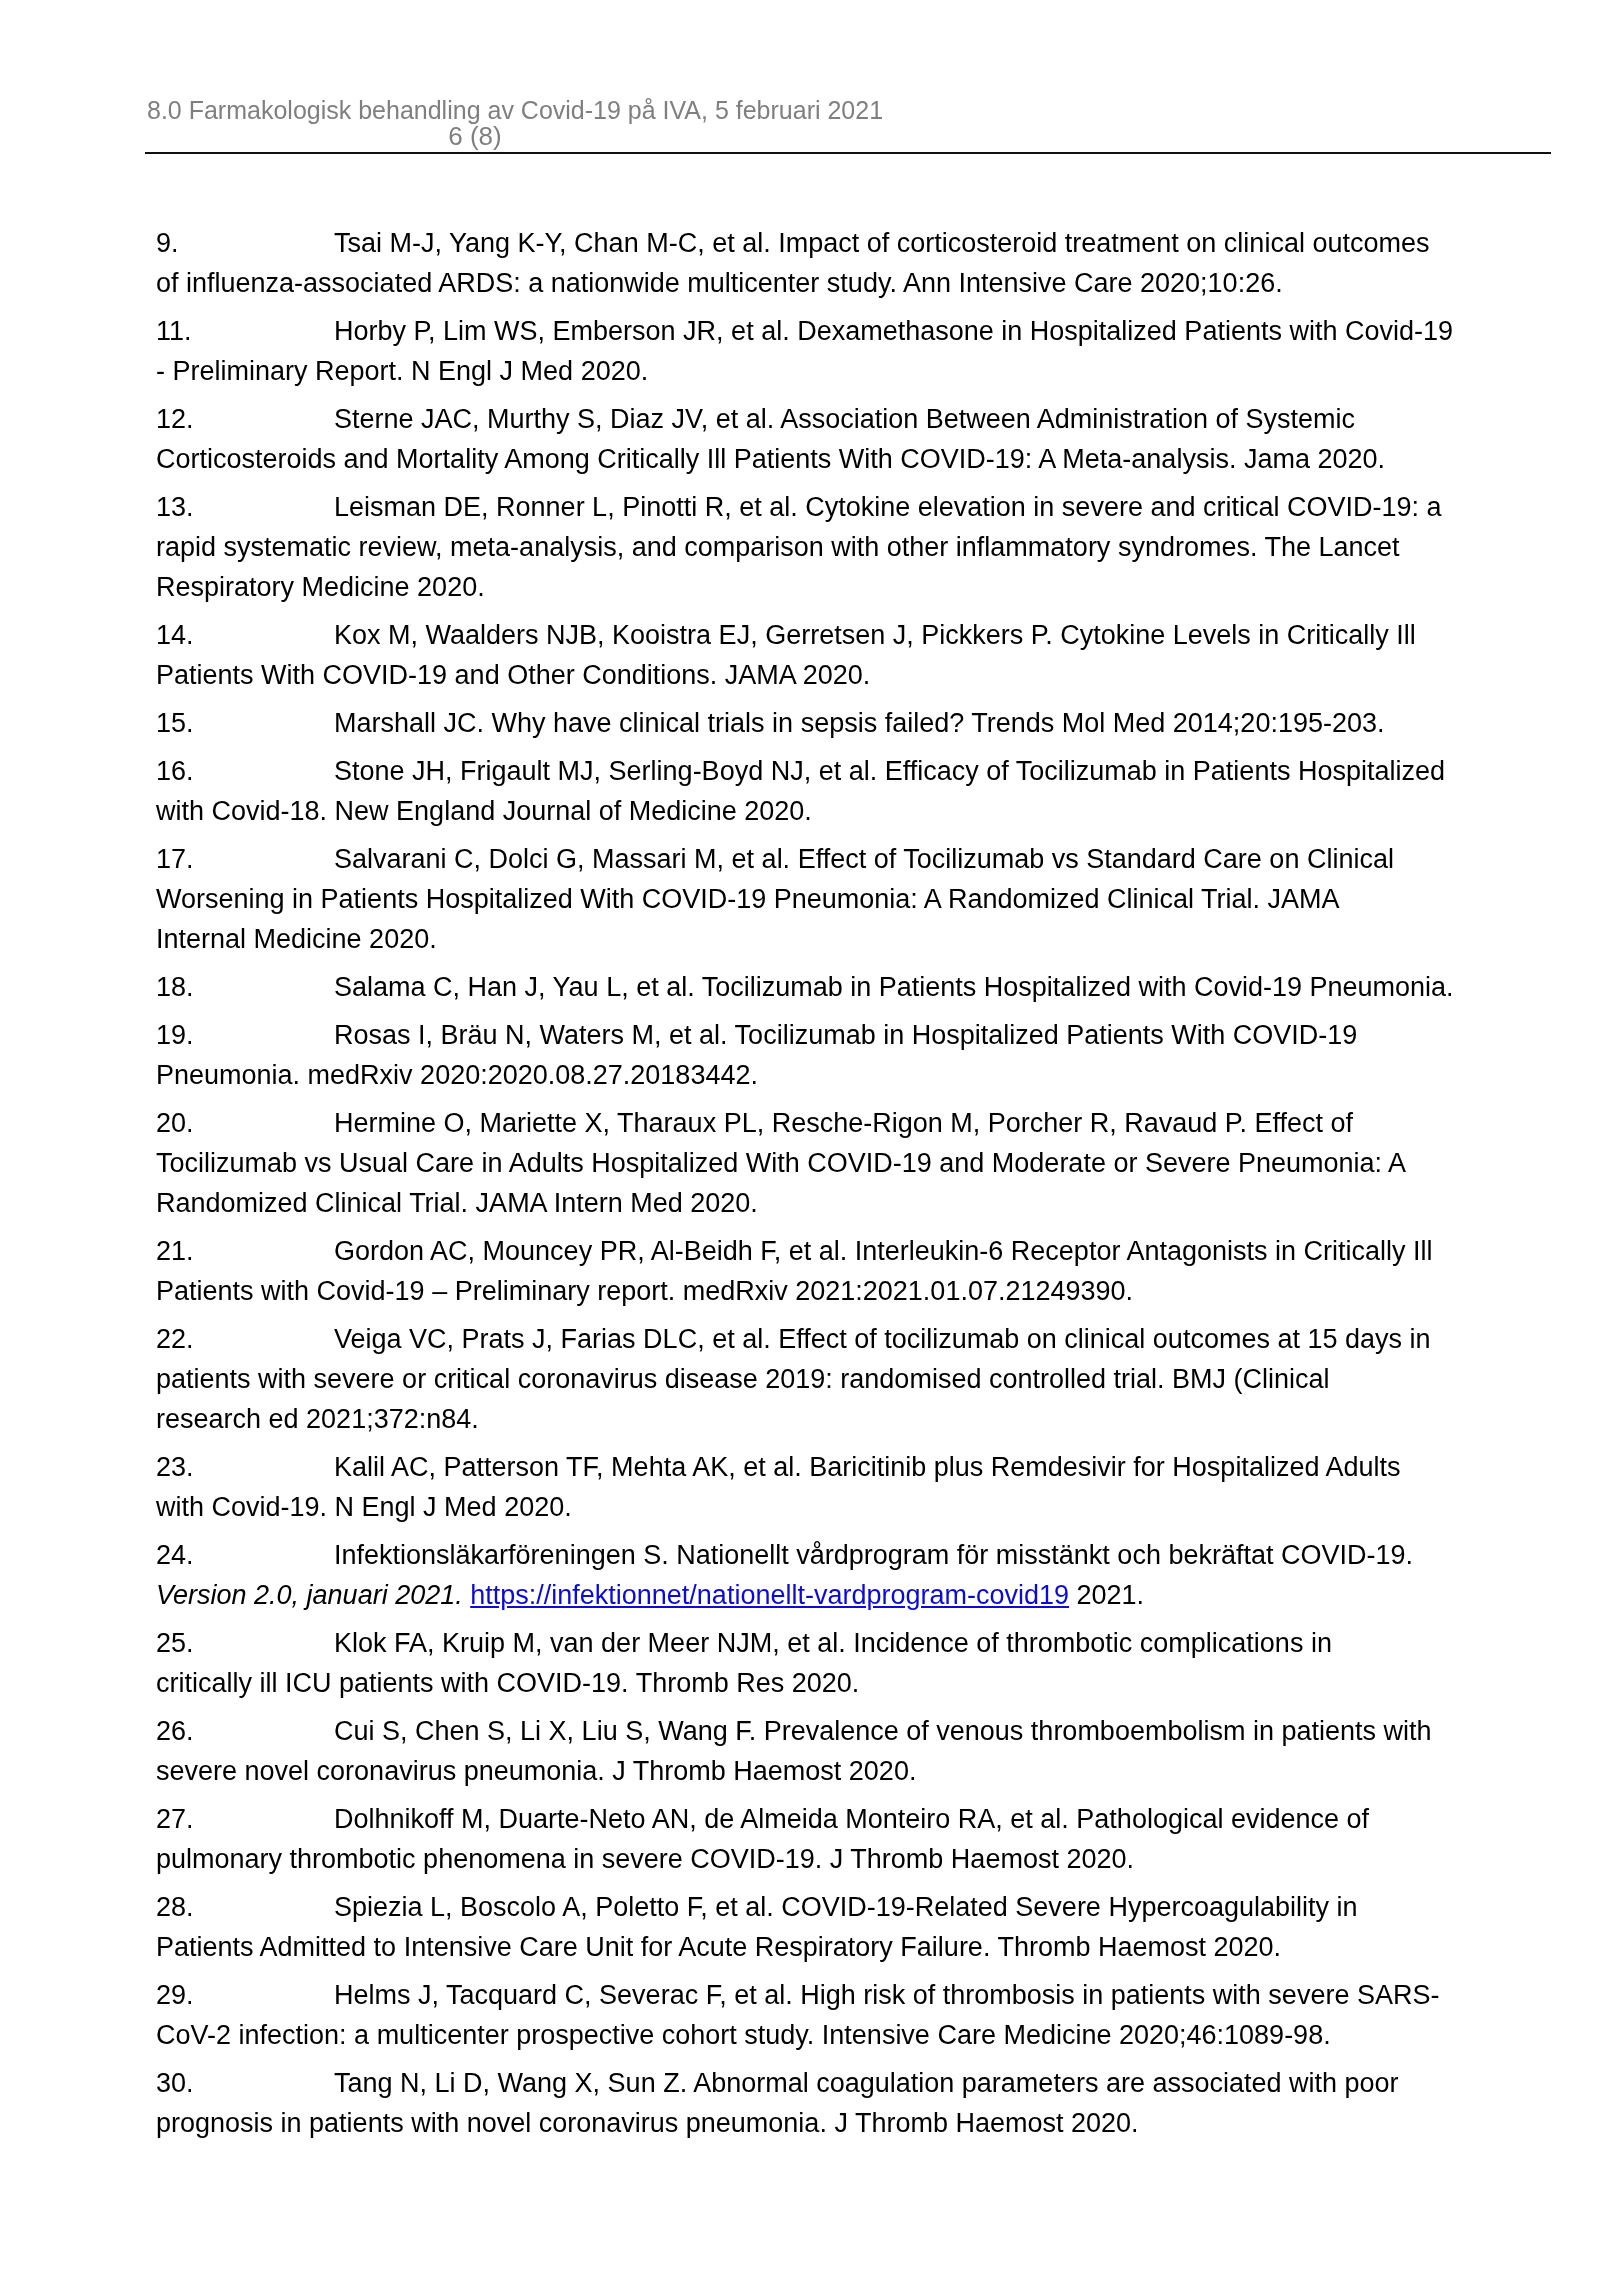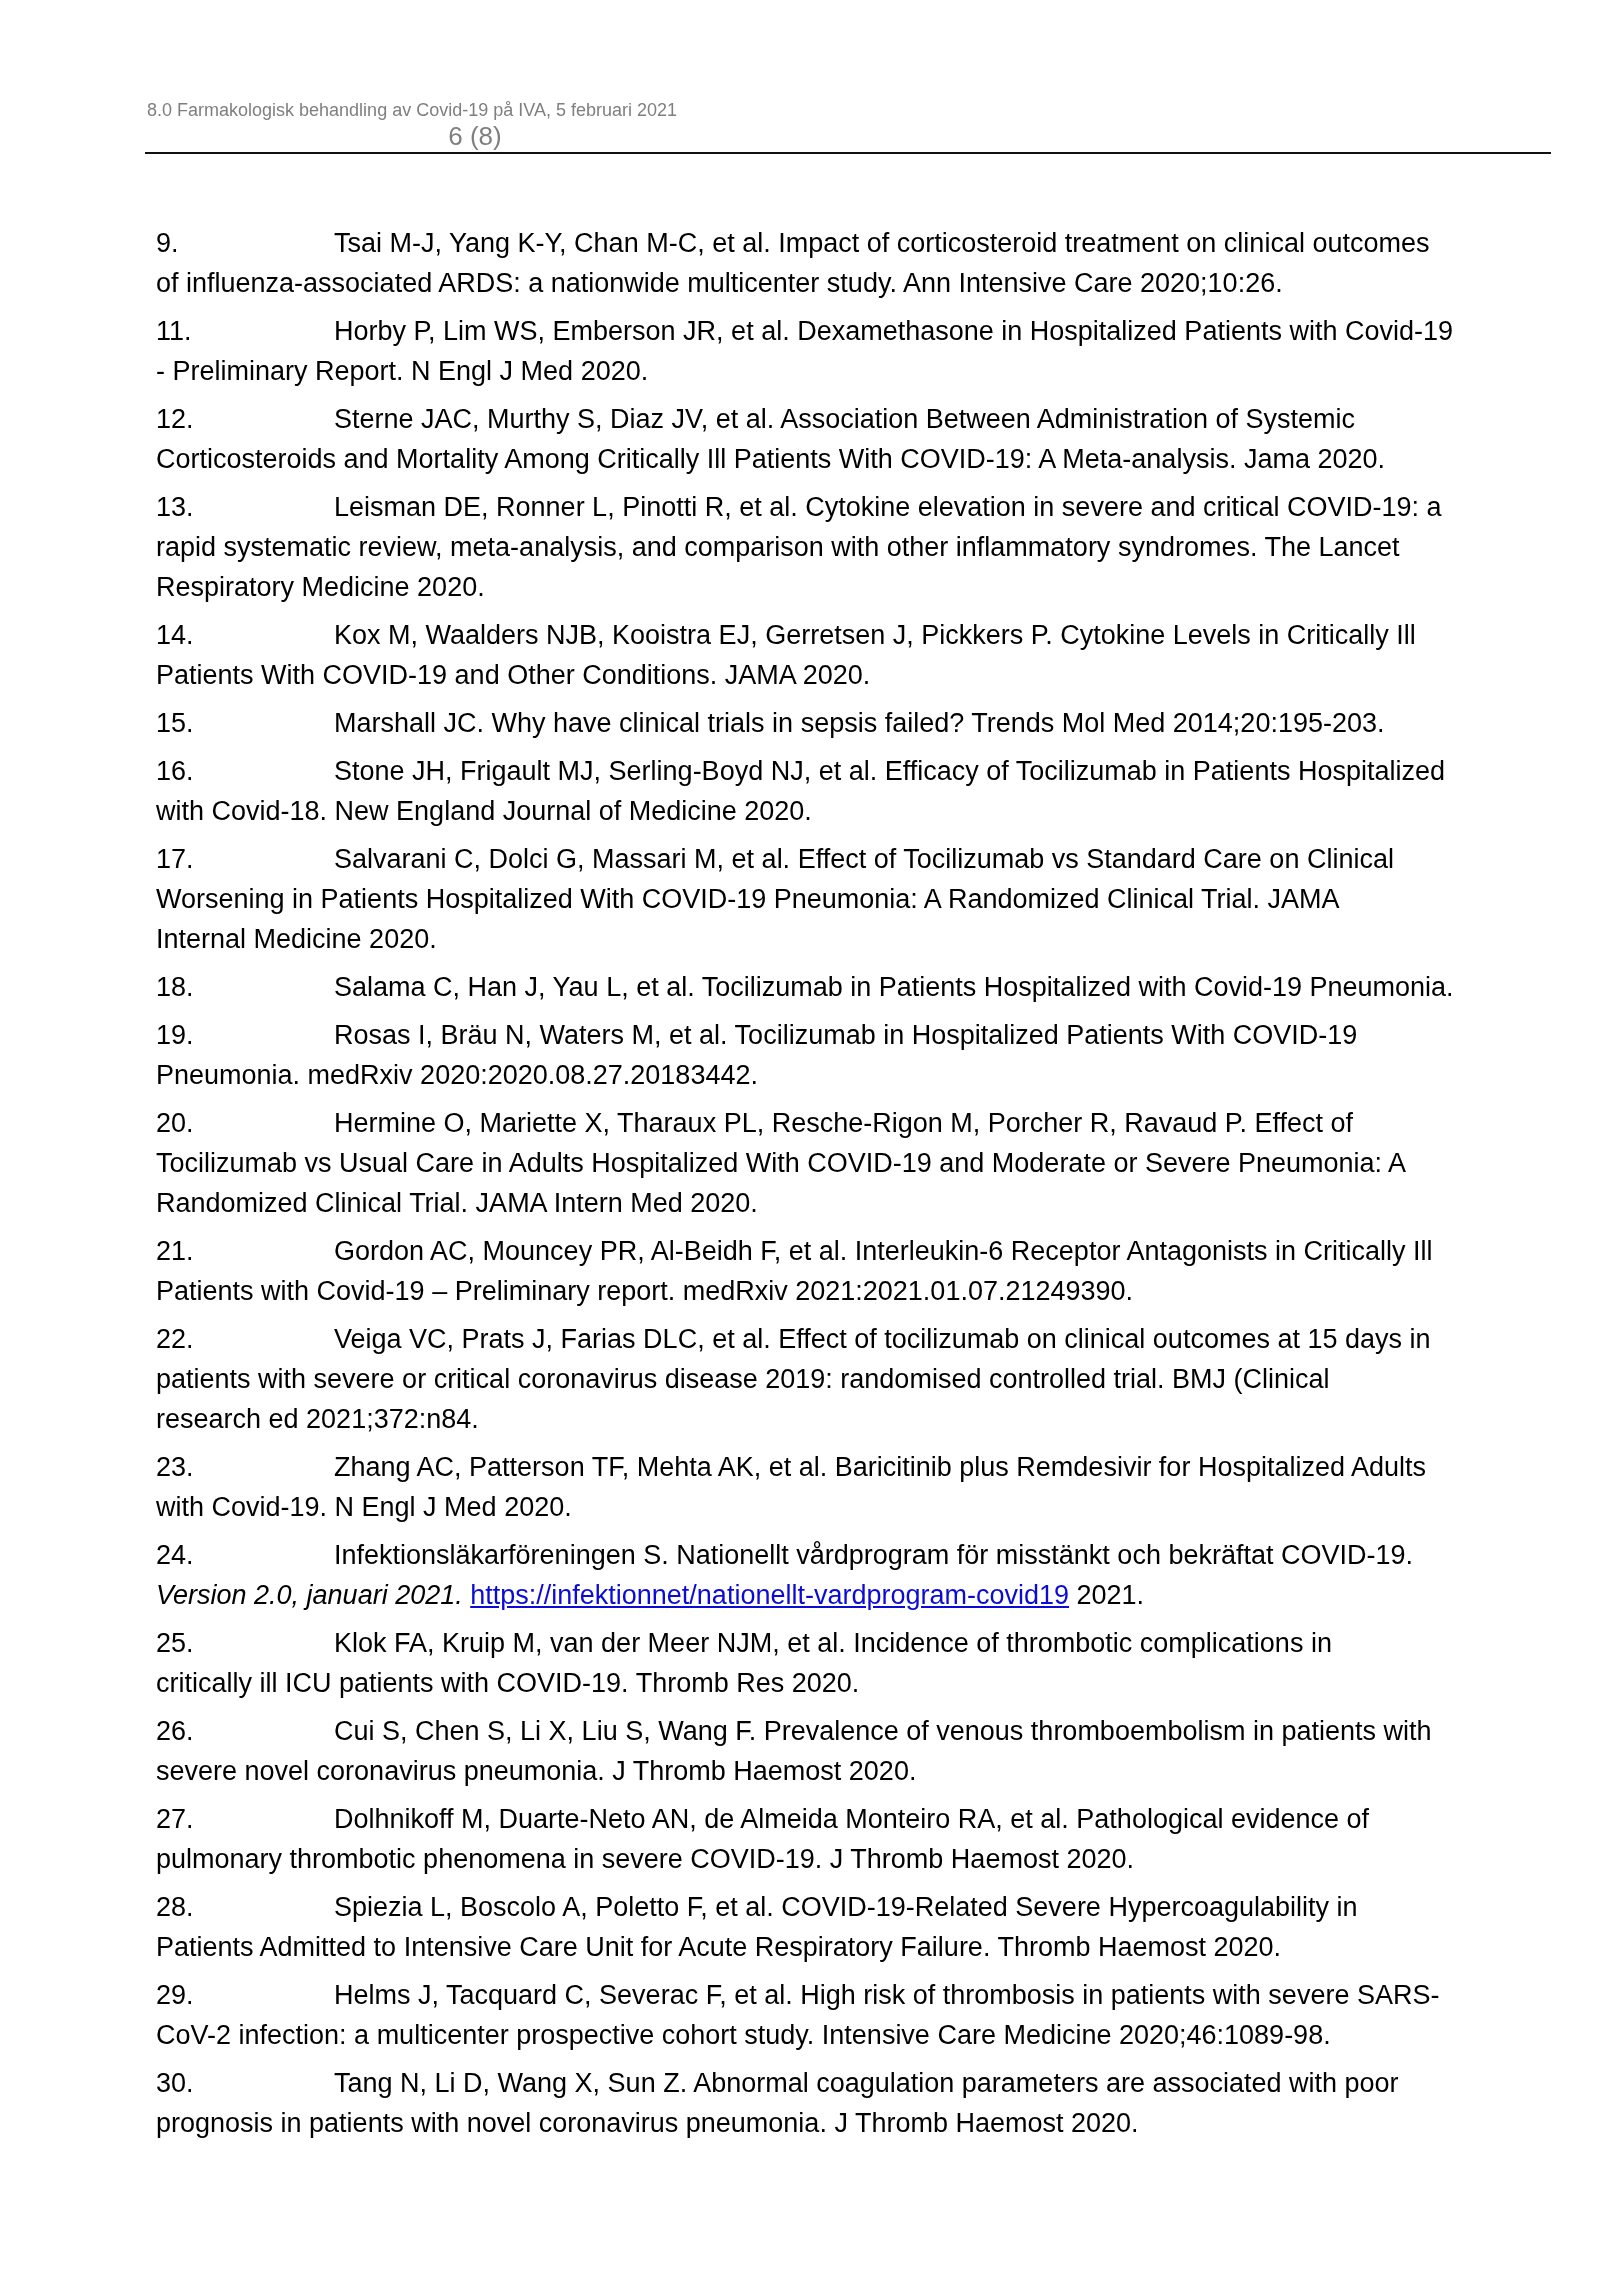--- a/index.html
+++ b/index.html
@@ -1,19 +1,19 @@
 <!DOCTYPE html>
 <html style="font-size:12.2px"><head>
 <meta charset="utf-8">
 <style>
   html, body { margin: 0; padding: 0; background: #ffffff; }
   body { width: 1623px; height: 2295px; position: relative; overflow: hidden; }
   .hdr-title {
     position: absolute; left: 147px; top: 98px;
-    font-family: "Liberation Sans", sans-serif; font-size: 18px; color: #7f7f7f;
+    font-family: "Liberation Sans", sans-serif; font-size: 25px; color: #7f7f7f;
     white-space: nowrap; line-height: 24.5px;
   }
   .hdr-page {
     position: absolute; left: 147px; width: 1108px; top: 124px; text-align: center;
     font-family: "Liberation Sans", sans-serif; font-size: 26px; color: #7f7f7f;
     white-space: nowrap; line-height: 24.5px;
   }
   .hdr-page span { display: inline-block; margin-left: -452px; }
   .hdr-rule {
     position: absolute; left: 145px; top: 152px; width: 1406px; height: 2.3px; background: #111111;
@@ -84,21 +84,21 @@
     <div class="ref">
       <div class="line"><span class="num">21.</span><span>Gordon AC, Mouncey PR, Al-Beidh F, et al. Interleukin-6 Receptor Antagonists in Critically Ill</span></div>
       <div class="line"><span>Patients with Covid-19 – Preliminary report. medRxiv 2021:2021.01.07.21249390.</span></div>
     </div>
     <div class="ref">
       <div class="line"><span class="num">22.</span><span>Veiga VC, Prats J, Farias DLC, et al. Effect of tocilizumab on clinical outcomes at 15 days in</span></div>
       <div class="line"><span>patients with severe or critical coronavirus disease 2019: randomised controlled trial. BMJ (Clinical</span></div>
       <div class="line"><span>research ed 2021;372:n84.</span></div>
     </div>
     <div class="ref">
-      <div class="line"><span class="num">23.</span><span>Zhang AC, Patterson TF, Mehta AK, et al. Baricitinib plus Remdesivir for Hospitalized Adults</span></div>
+      <div class="line"><span class="num">23.</span><span>Kalil AC, Patterson TF, Mehta AK, et al. Baricitinib plus Remdesivir for Hospitalized Adults</span></div>
       <div class="line"><span>with Covid-19. N Engl J Med 2020.</span></div>
     </div>
     <div class="ref">
       <div class="line"><span class="num">24.</span><span>Infektionsläkarföreningen S. Nationellt vårdprogram för misstänkt och bekräftat COVID-19.</span></div>
       <div class="line"><span style="white-space: pre; font-style: italic;">Version 2.0, januari 2021. </span><a class="link">https://infektionnet/nationellt-vardprogram-covid19</a><span style="white-space: pre;"> 2021.</span></div>
     </div>
     <div class="ref">
       <div class="line"><span class="num">25.</span><span>Klok FA, Kruip M, van der Meer NJM, et al. Incidence of thrombotic complications in</span></div>
       <div class="line"><span>critically ill ICU patients with COVID-19. Thromb Res 2020.</span></div>
     </div>

